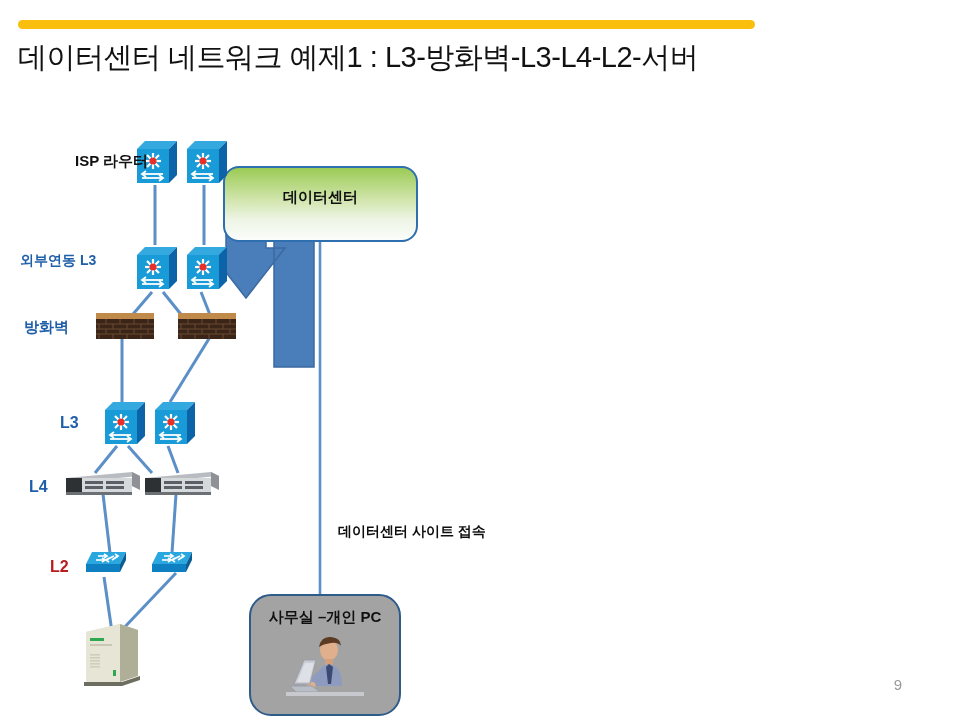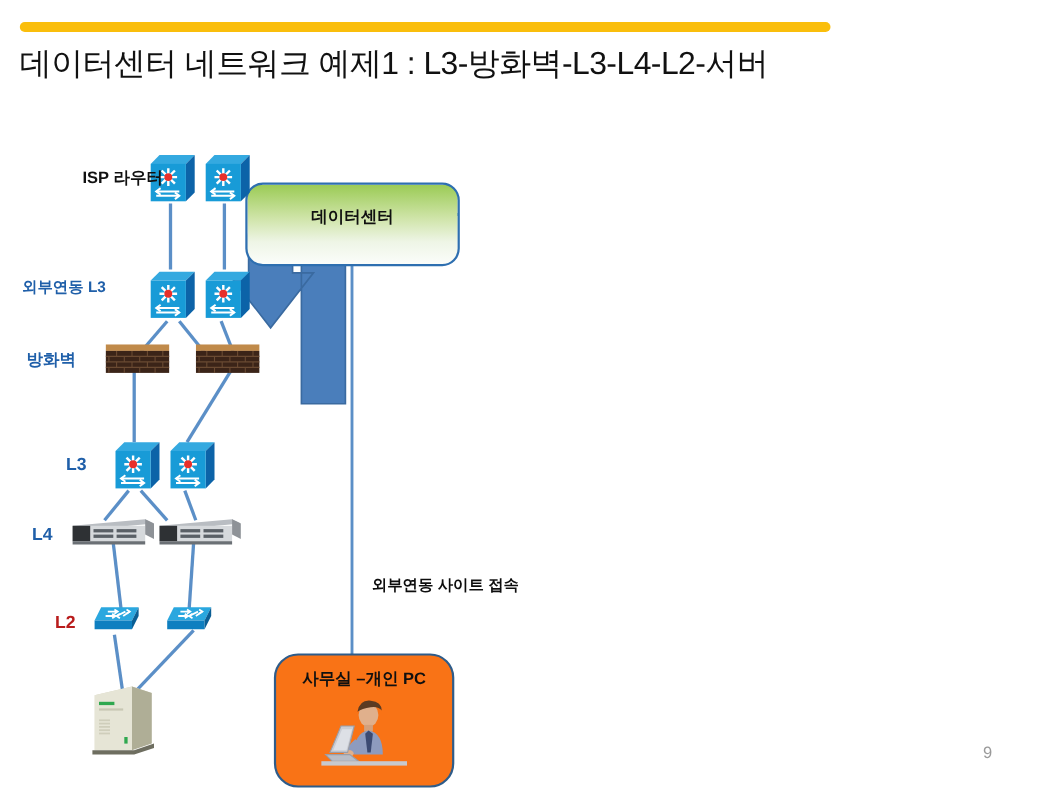--- a/index.html
+++ b/index.html
@@ -92,25 +92,25 @@
     font-size: 15px;
     font-weight: bold;
     color: #101010;
   }
 
   
   #pc-box {
     position: absolute;
     left: 249px;
     top: 594px;
-    width: 164px;
+    width: 152px;
     height: 122px;
     border: 2.5px solid #2E5C8A;
     border-radius: 22px;
-    background: #f97316;
+    background: #a3a3a3;
     box-sizing: border-box;
   }
   #pc-label {
     position: absolute;
     left: 0; right: 0;
     top: 12px;
     text-align: center;
     font-size: 15px;
     font-weight: bold;
     color: #101010;
@@ -450,15 +450,15 @@
     </svg>
   </div>
 
   <div class="dlabel lbl-isp">ISP 라우터</div>
   <div class="dlabel lbl-ext">외부연동 L3</div>
   <div class="dlabel lbl-fw">방화벽</div>
   <div class="dlabel lbl-l3">L3</div>
   <div class="dlabel lbl-l4">L4</div>
   <div class="dlabel lbl-l2">L2</div>
   <div class="dlabel lbl-server">서버</div>
-  <div class="dlabel lbl-internet">외부연동 사이트 접속</div>
+  <div class="dlabel lbl-internet">데이터센터 사이트 접속</div>
 
 </div>
 
 </body></html>

